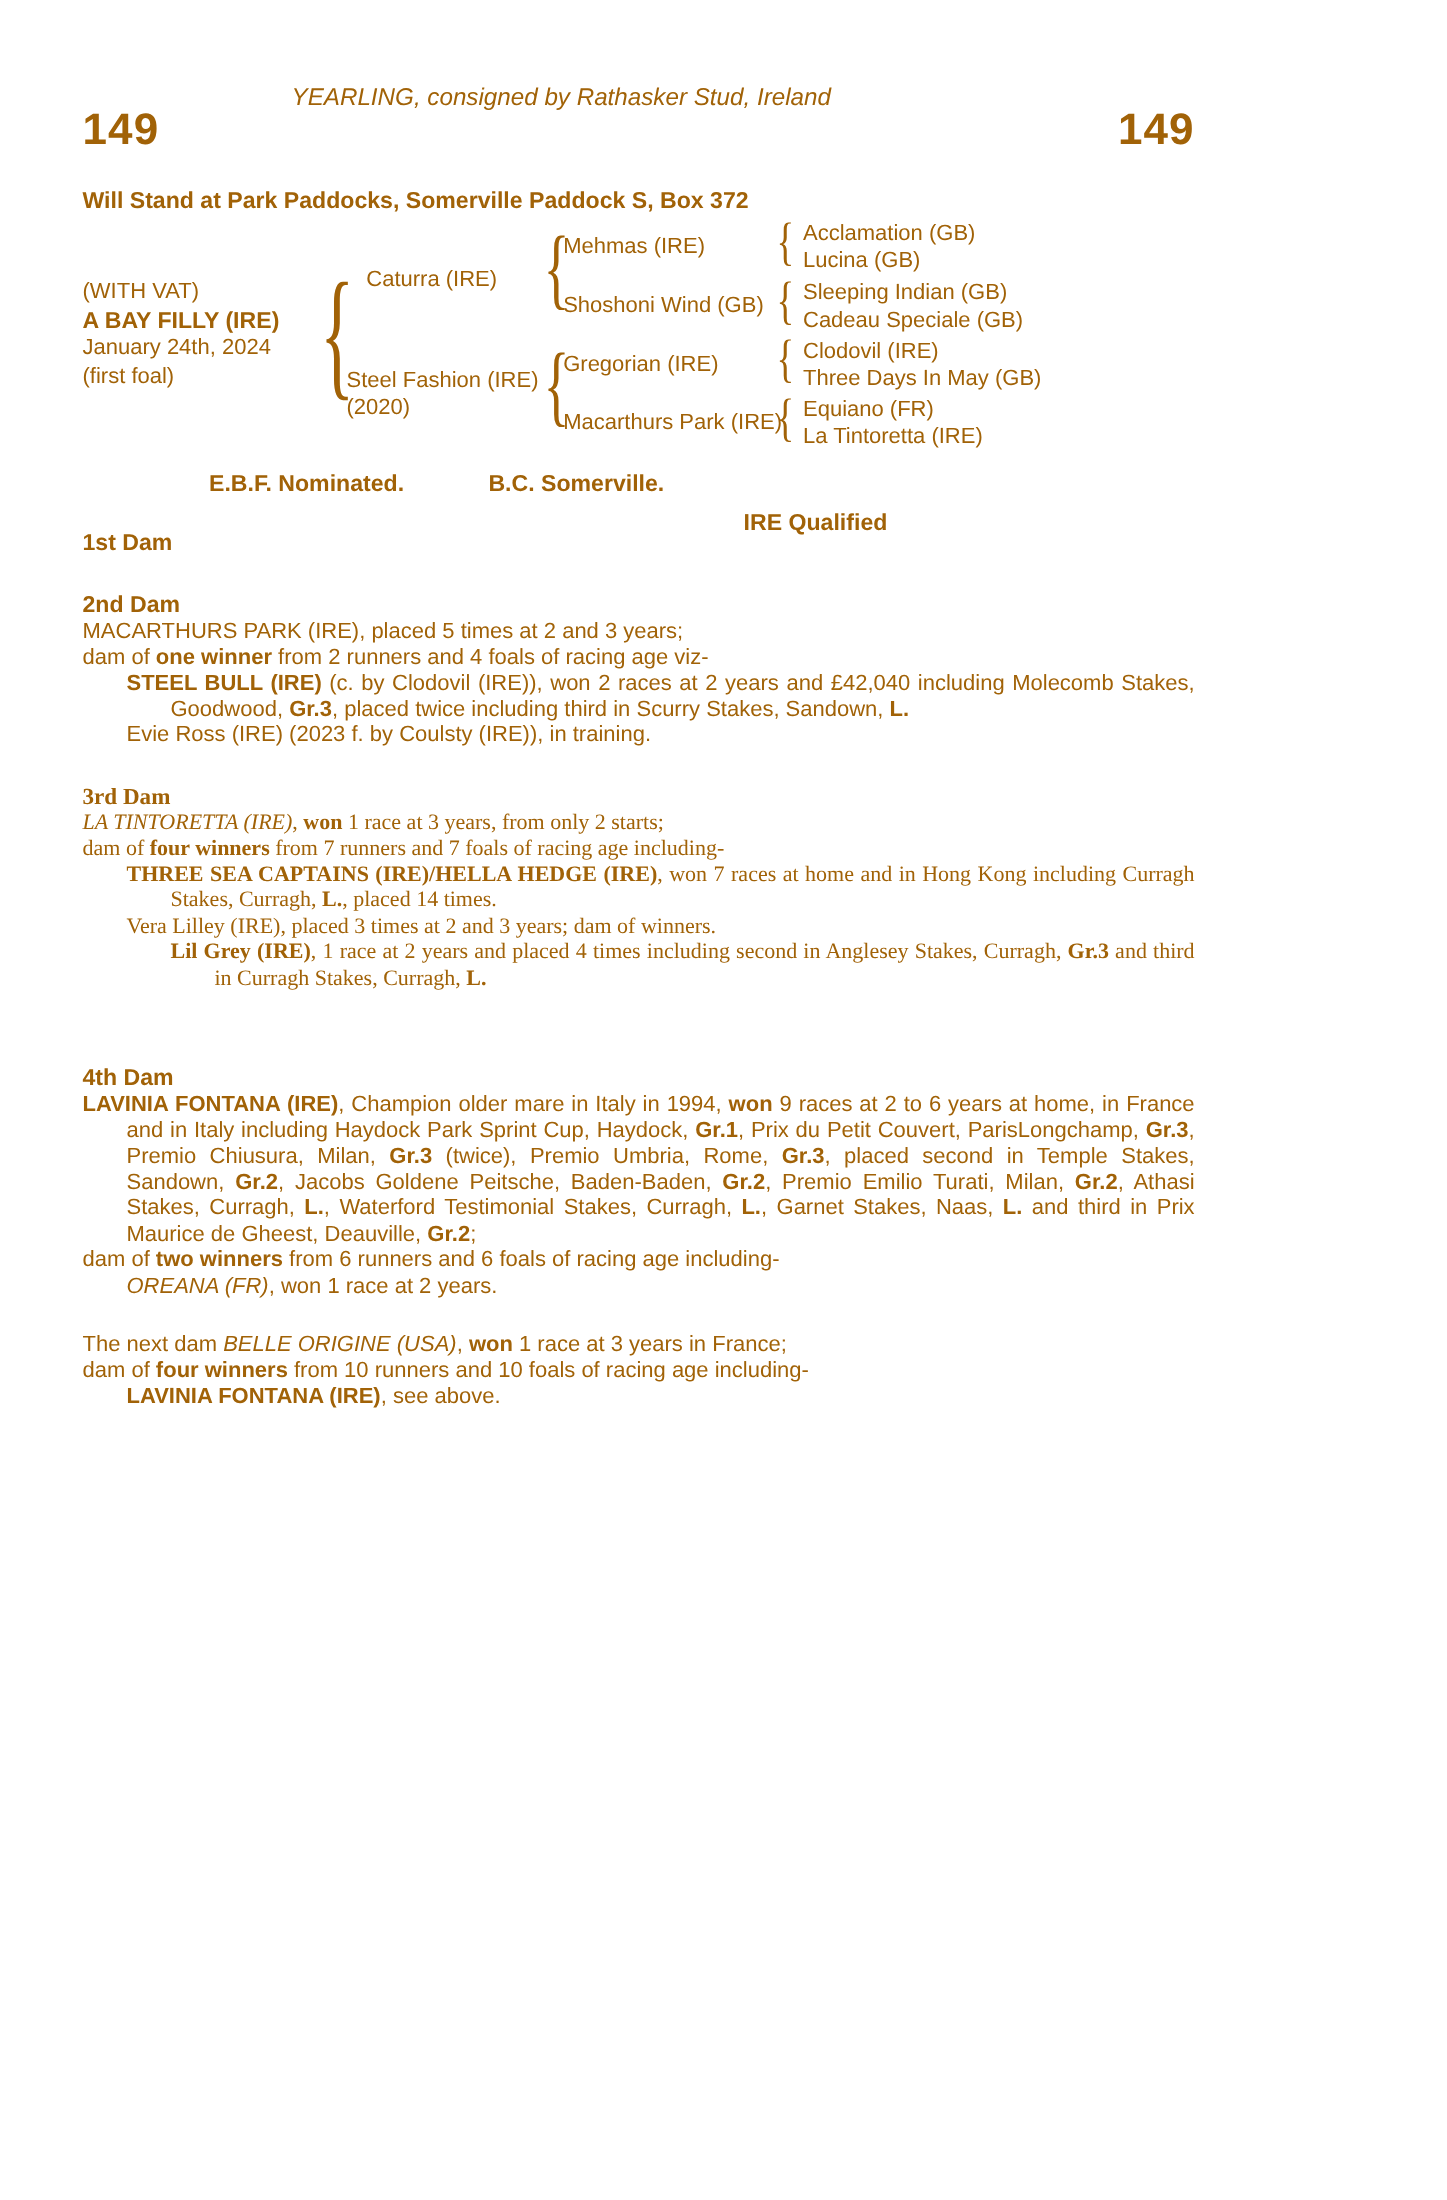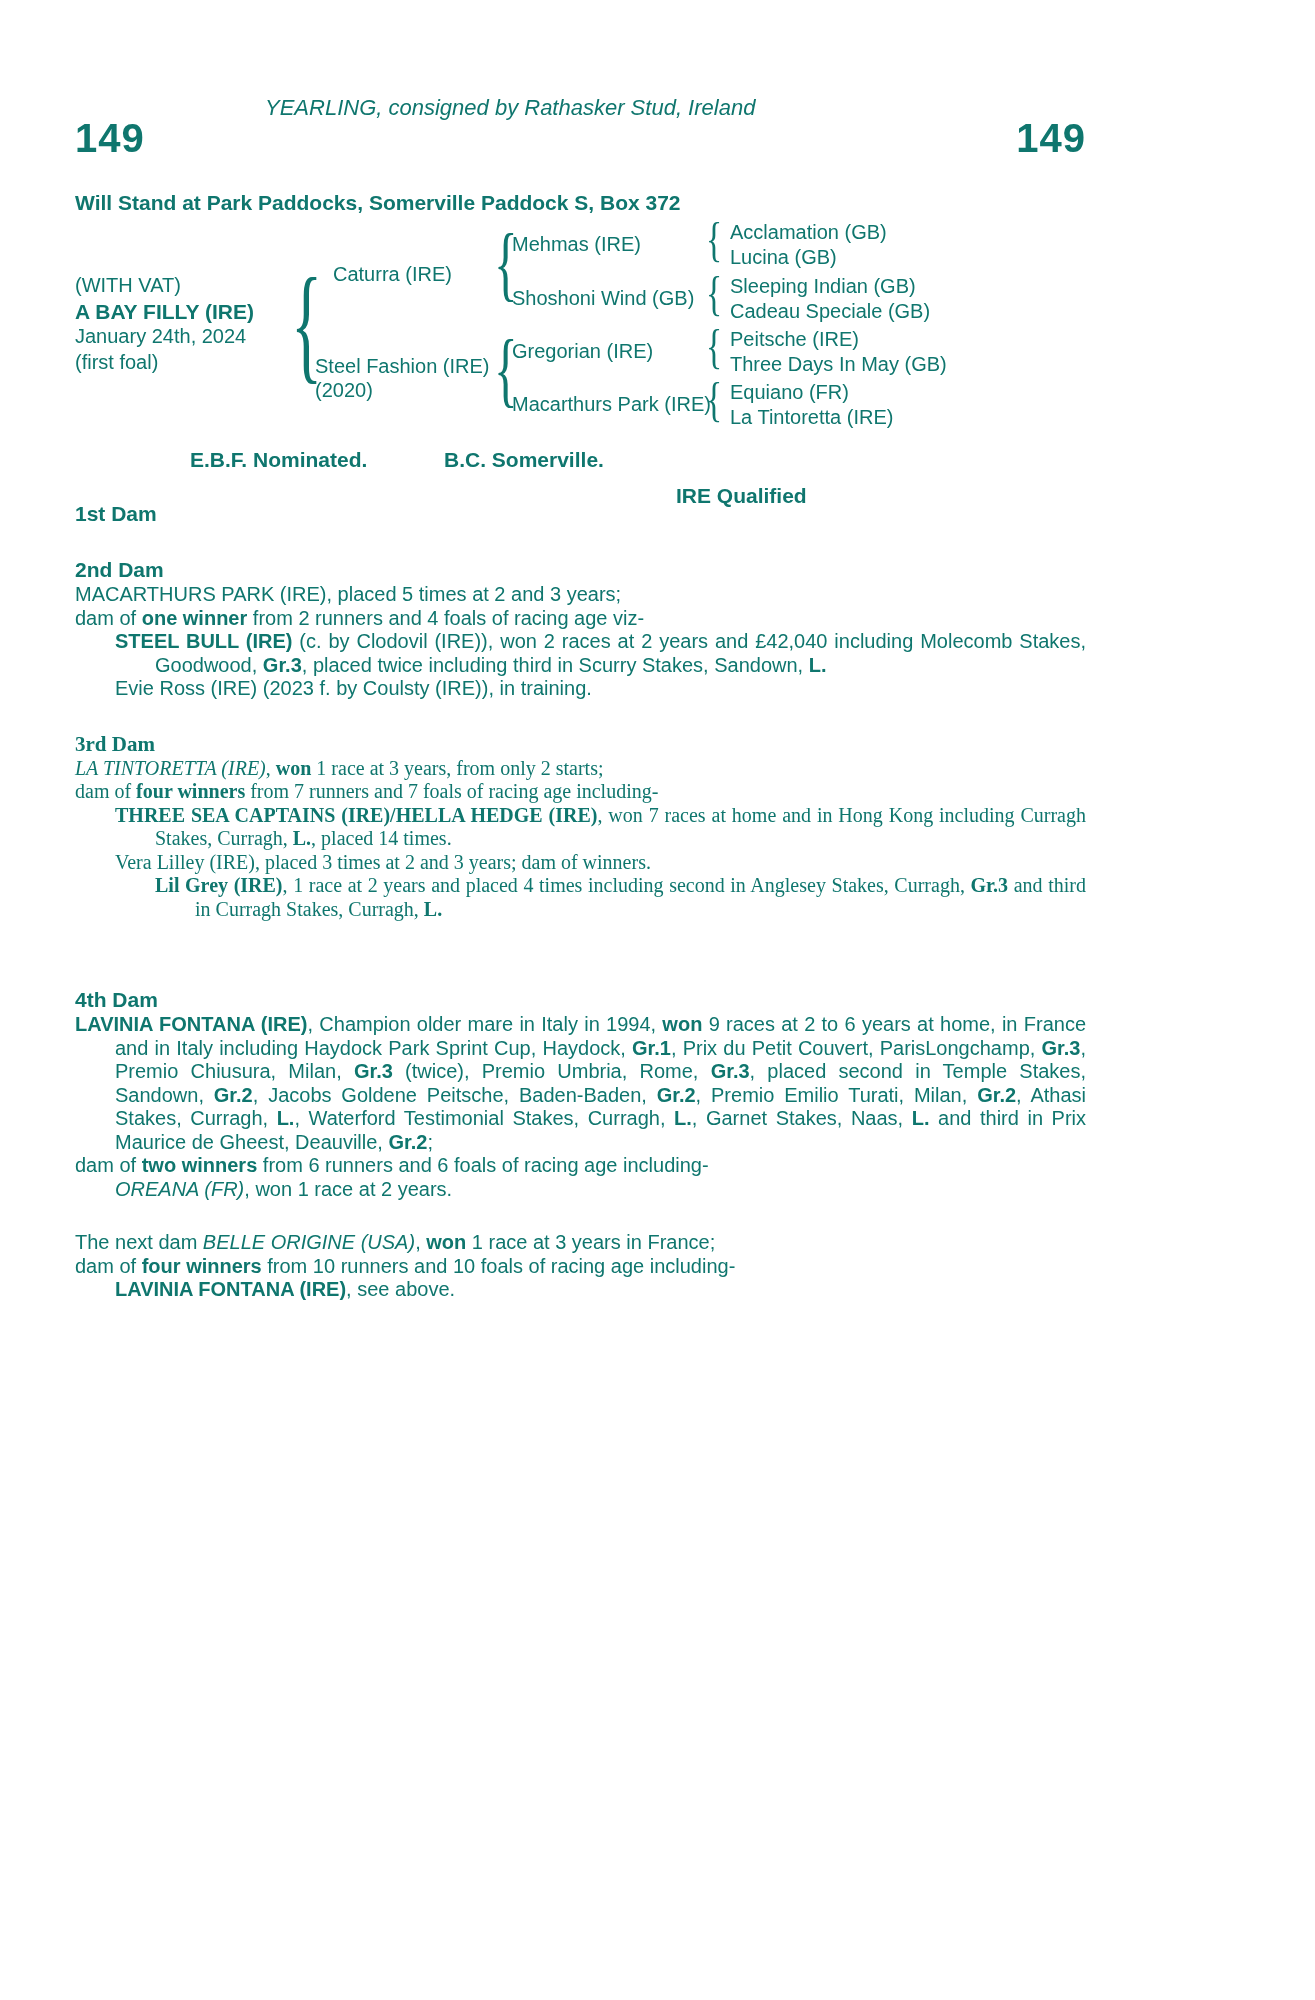--- a/index.html
+++ b/index.html
@@ -1,22 +1,22 @@
 <!DOCTYPE html>
 <html><head>
 <meta charset="utf-8">
 <style>
   html,body{margin:0;padding:0;background:#ffffff;}
   .page{
     position:relative;
     width:1161px;height:2000px;
     box-sizing:border-box;
-    padding:80px 75px 0 75px;
+    padding:60px 75px 0 75px;
     background:#ffffff;
-    color:#0f766e;
+    color:#a16207;
     font-family:"Liberation Sans",sans-serif;
     font-size:20px;line-height:23.5px;
     overflow:hidden;
   }
   
   .header{position:relative;height:108px;}
   .consignor{position:absolute;left:190px;top:16px;font-style:italic;font-size:22px;line-height:24px;white-space:nowrap;}
   .lot{position:absolute;top:38px;font-size:40px;font-weight:bold;line-height:1;letter-spacing:1px;}
   .lot-left{left:0;}
   .lot-right{right:0;}
@@ -98,21 +98,21 @@
 
     <div class="brace b3 b3a"></div>
     <div class="brace b3 b3b"></div>
     <div class="brace b3 b3c"></div>
     <div class="brace b3 b3d"></div>
 
     <div class="ped gg gg0">Acclamation (GB)</div>
     <div class="ped gg gg1">Lucina (GB)</div>
     <div class="ped gg gg2">Sleeping Indian (GB)</div>
     <div class="ped gg gg3">Cadeau Speciale (GB)</div>
-    <div class="ped gg gg4">Peitsche (IRE)</div>
+    <div class="ped gg gg4">Clodovil (IRE)</div>
     <div class="ped gg gg5">Three Days In May (GB)</div>
     <div class="ped gg gg6">Equiano (FR)</div>
     <div class="ped gg gg7">La Tintoretta (IRE)</div>
   </div>
 
   <div class="noms">
     <span class="nom nom-ebf">E.B.F. Nominated.</span>
     <span class="nom nom-bc">B.C. Somerville.</span>
     <span class="nom nom-ire">IRE Qualified</span>
   </div>

